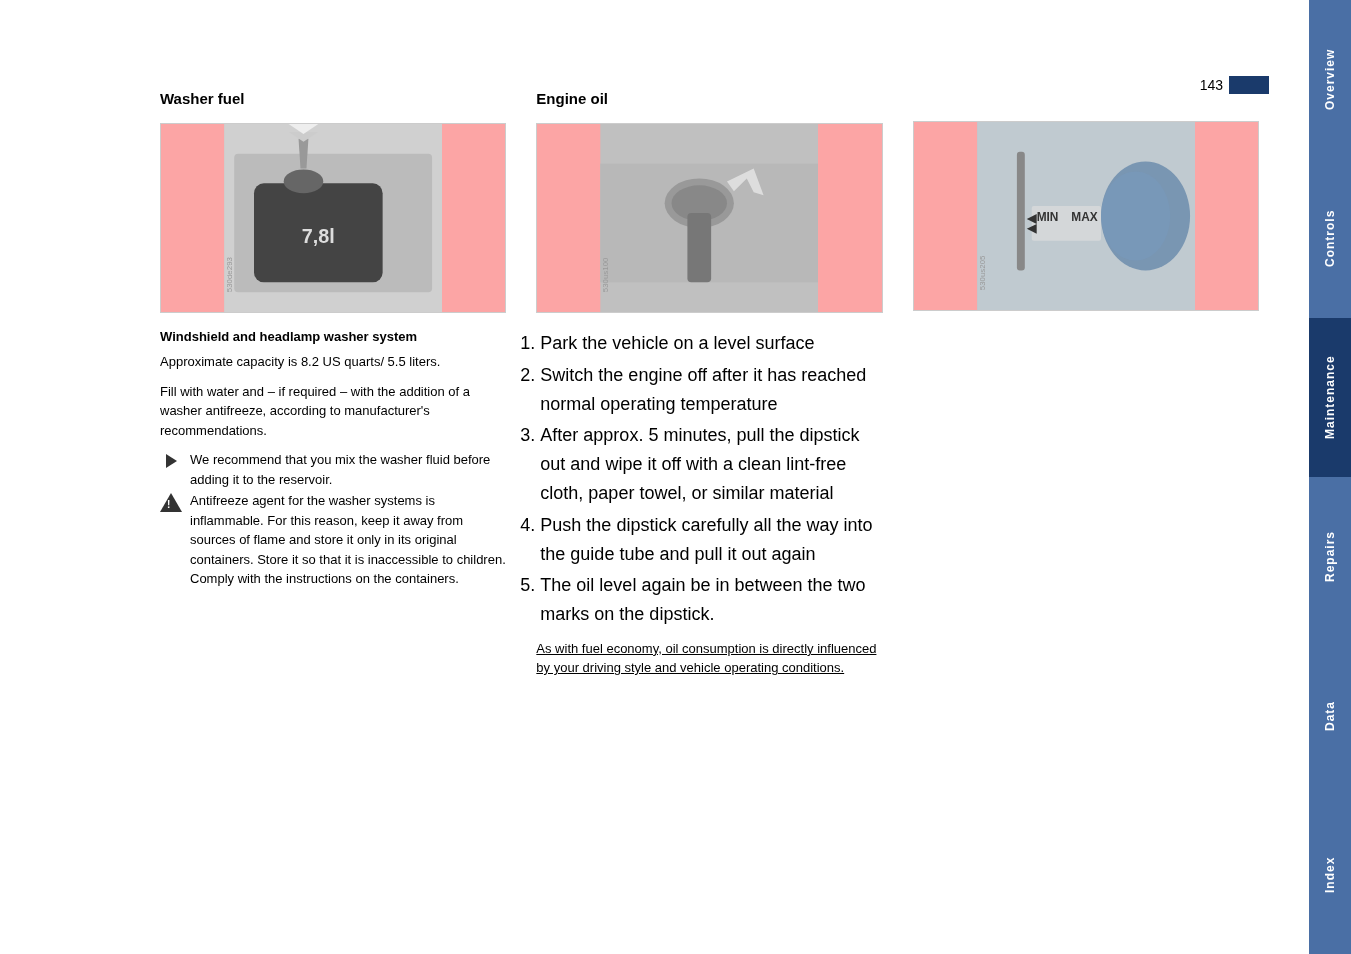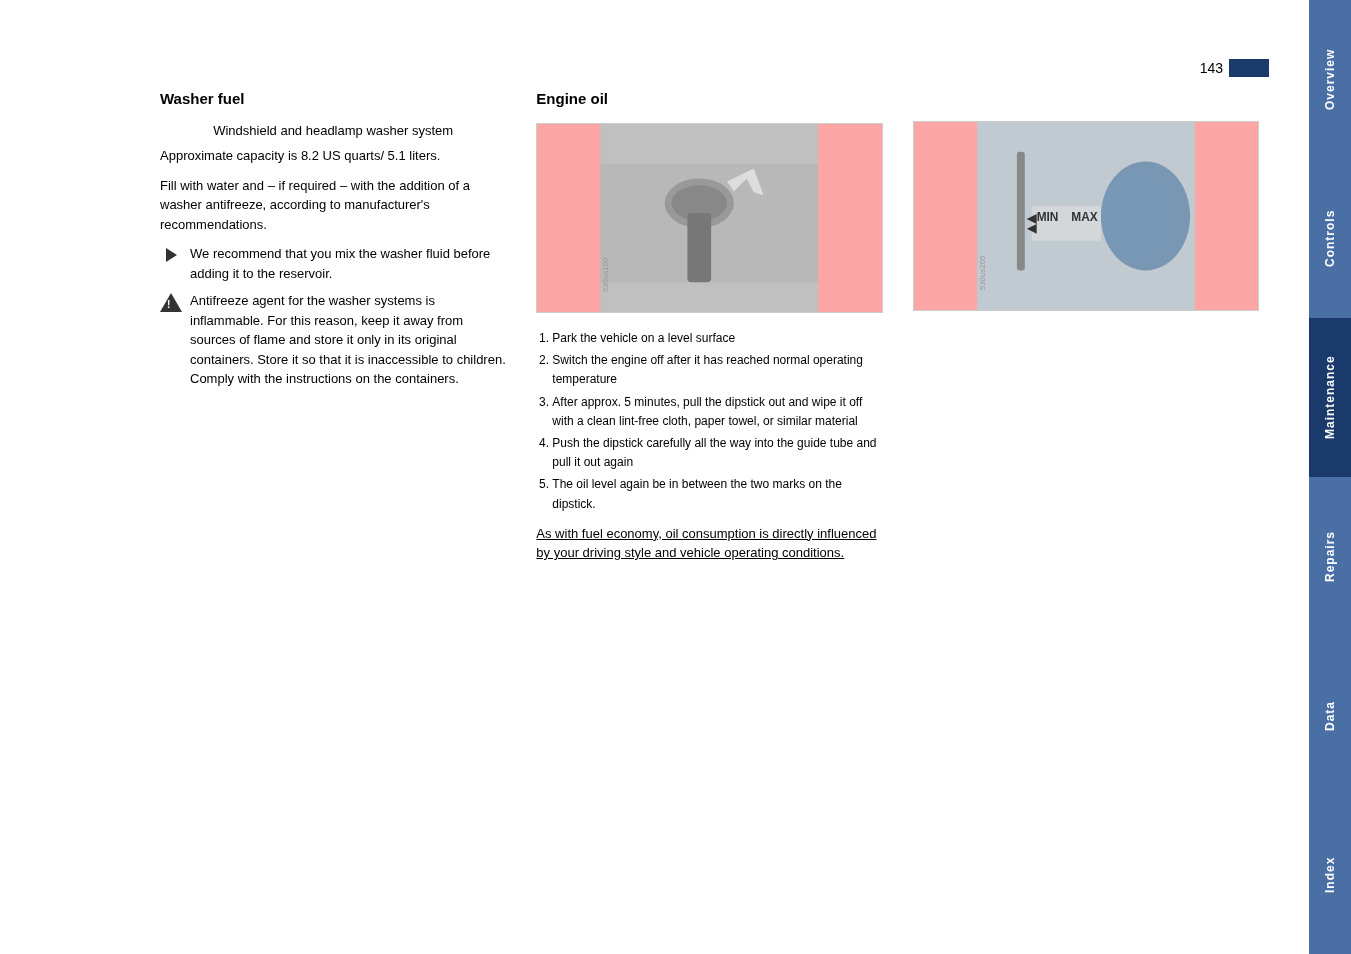--- a/index.html
+++ b/index.html
@@ -21,21 +21,21 @@
     }
 
     .main-content {
       flex: 1;
       padding: 60px 40px 40px 160px;
       position: relative;
     }
 
     .page-number-bar {
       position: absolute;
-      top: 59px;
+      top: 76px;
       right: 40px;
       display: flex;
       align-items: center;
       gap: 6px;
     }
 
     .page-num-text {
       font-size: 14px;
     }
 
@@ -75,36 +75,35 @@
       margin-bottom: 16px;
       position: relative;
       overflow: hidden;
       display: flex;
       align-items: center;
       justify-content: center;
     }
 
     .subsection-title {
       font-size: 13px;
-      font-weight: normal;
+      font-weight: bold;
       margin-bottom: 8px;
-      text-align: center;
     }
 
     .body-text {
       font-size: 13px;
       line-height: 1.5;
       margin-bottom: 10px;
     }
 
     .note-box {
       display: flex;
       align-items: flex-start;
       gap: 8px;
-      margin: 8px 0;
+      margin: 2px 0;
     }
 
     .note-icon-triangle {
       width: 22px;
       height: 22px;
       min-width: 22px;
       display: flex;
       align-items: center;
       justify-content: center;
     }
@@ -117,22 +116,22 @@
       align-items: center;
       justify-content: center;
     }
 
     .note-text {
       font-size: 13px;
       line-height: 1.5;
     }
 
     .ol-list {
-      margin-left: 16px;
-      font-size: 12px;
+      margin-left: 4px;
+      font-size: 18px;
       line-height: 1.6;
     }
 
     .ol-list li {
       margin-bottom: 3px;
     }
 
     
     .sidebar {
       width: 42px;
@@ -208,24 +207,46 @@
       <span class="page-num-text">143</span>
       <div class="page-num-block"></div>
     </div>
 
     <div class="columns">
 
       <div class="col">
 
         <h2 class="section-title">Washer fuel</h2>
 
+        <div class="diagram-box">
+          <svg class="diagram-svg" viewBox="0 0 220 190" xmlns="http://www.w3.org/2000/svg">
+
+            <rect width="220" height="190" fill="#c8c8c8"></rect>
+
+            <rect x="0" y="0" width="220" height="190" fill="#d0d0d0"></rect>
+
+            <rect x="10" y="30" width="200" height="140" fill="#bbb" rx="4"></rect>
+
+            <rect x="30" y="60" width="130" height="100" fill="#444" rx="10"></rect>
+
+            <text x="95" y="120" fill="#ddd" font-size="20" font-weight="bold" text-anchor="middle">7,8l</text>
+
+            <ellipse cx="80" cy="58" rx="20" ry="12" fill="#666"></ellipse>
+
+            <polygon points="75,15 85,15 83,45 77,45" fill="#999"></polygon>
+            <polygon points="65,8 95,8 80,18" fill="#ccc"></polygon>
+            <polygon points="65,0 95,0 80,10" fill="#eee"></polygon>
+
+            <text x="8" y="170" fill="#999" font-size="8" transform="rotate(-90, 8, 170)">530de293</text>
+          </svg>
+        </div>
 
         <div class="subsection-title">Windshield and headlamp washer system</div>
 
-        <p class="body-text">Approximate capacity is 8.2 US quarts/ 5.1 liters.</p>
+        <p class="body-text">Approximate capacity is 8.2 US quarts/ 5.5 liters.</p>
 
         <p class="body-text">Fill with water and – if required – with the addition of a washer antifreeze, according to manufacturer's recommendations.</p>
 
         <div class="note-box">
           <div class="note-icon-play">
             <div class="play-arrow"></div>
           </div>
           <p class="note-text">We recommend that you mix the washer fluid before adding it to the reservoir.</p>
         </div>
 

